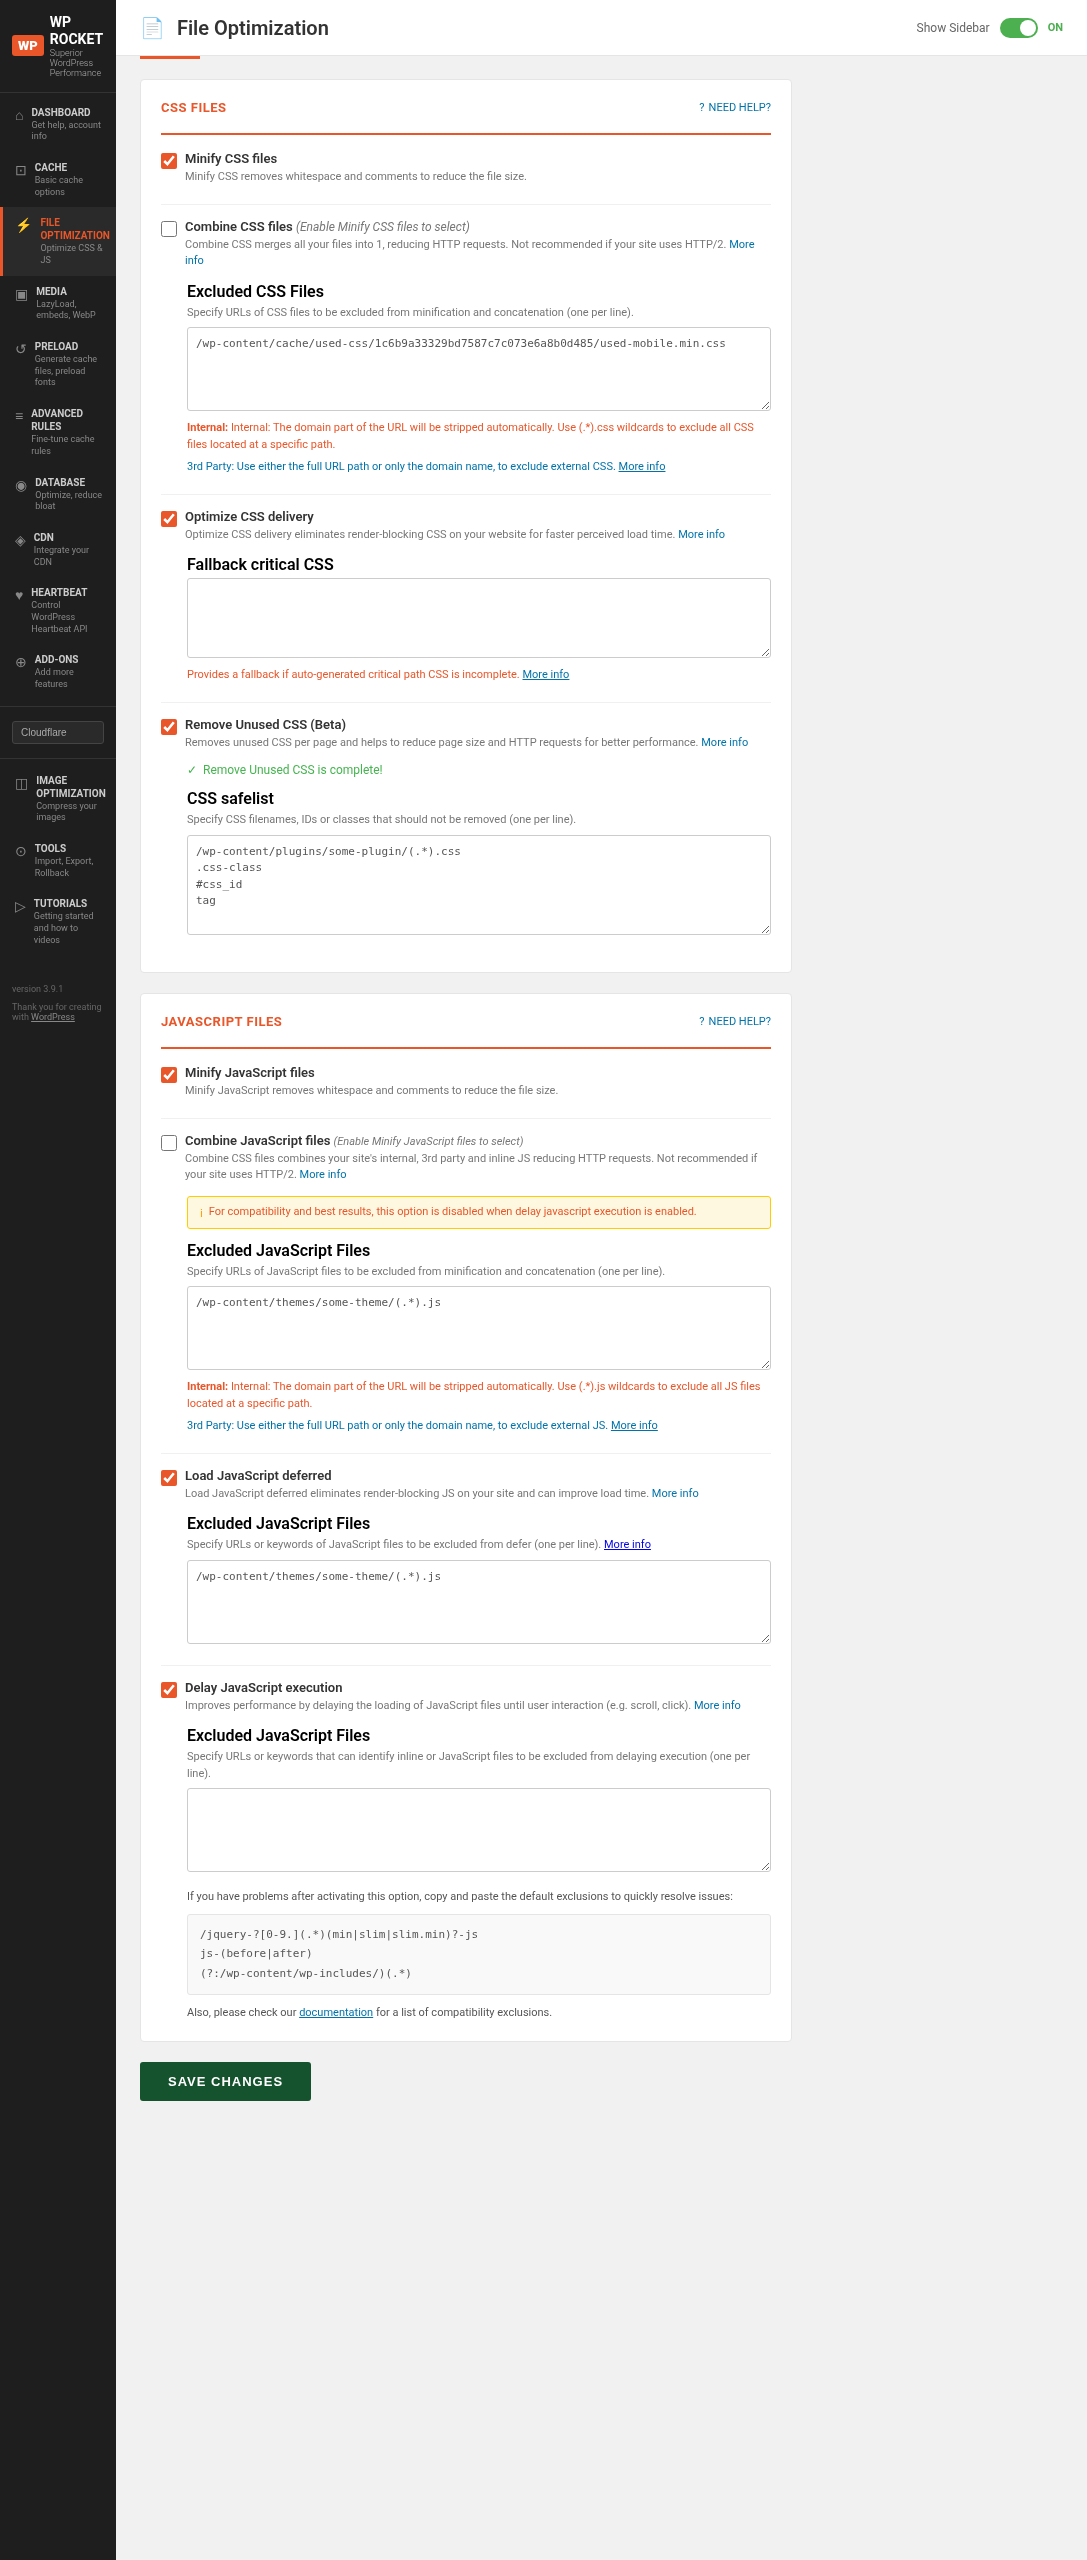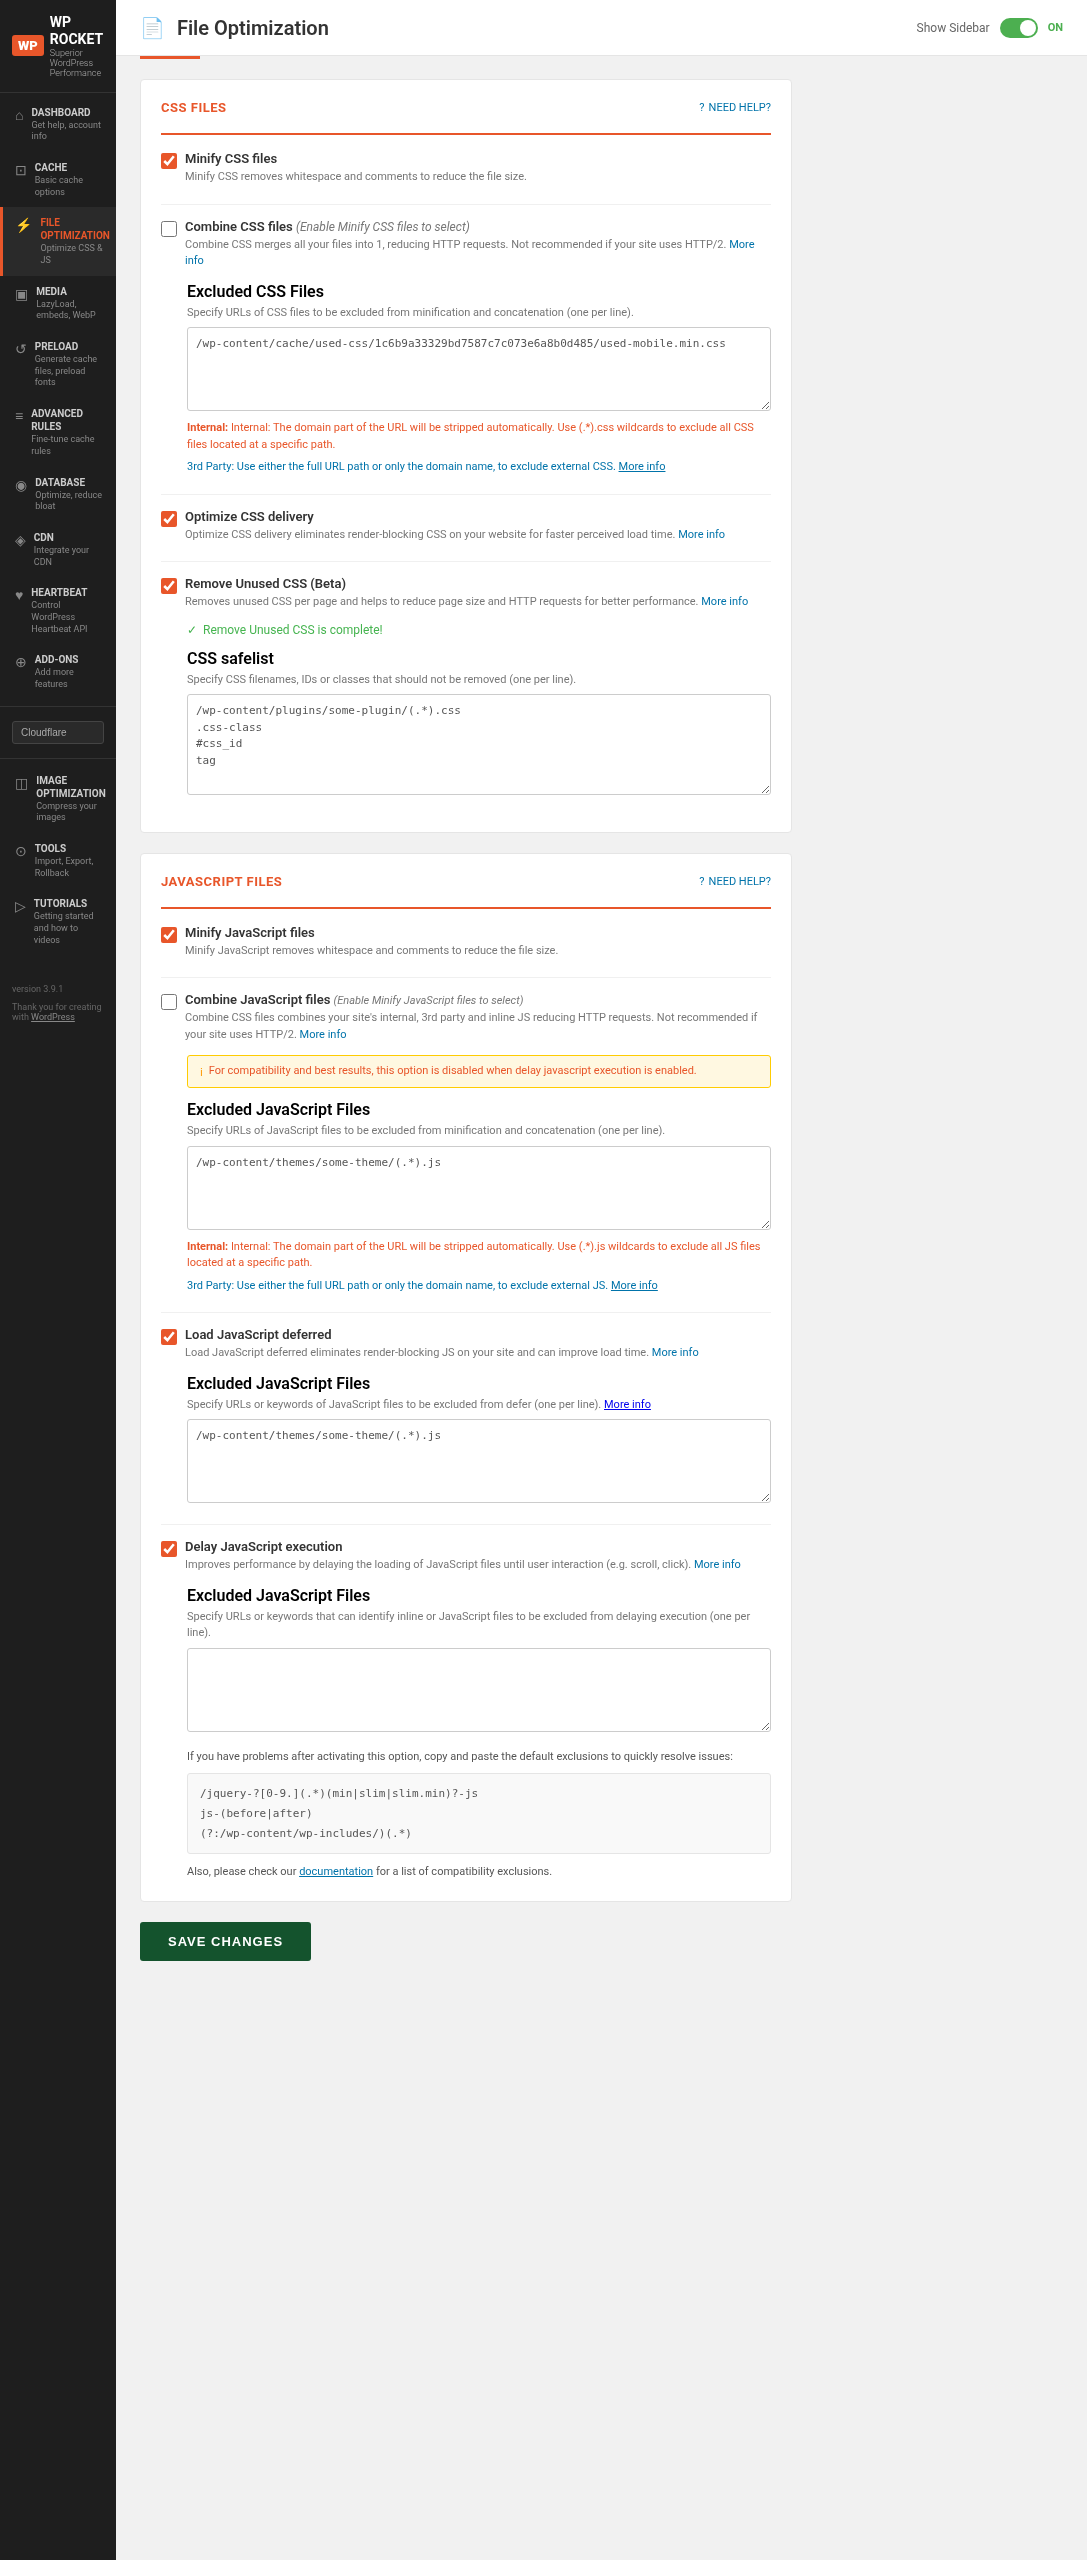--- a/index.html
+++ b/index.html
@@ -306,20 +306,30 @@
             <input type="checkbox" class="checkbox-input" checked="" style="">
             <div>
               <div class="option-title">Optimize CSS delivery</div>
               <div class="option-desc">
                 <span>Optimize CSS delivery eliminates render-blocking CSS on your website for faster perceived load time.</span>
                 <a href="#">More info</a>
               </div>
             </div>
           </label>
 
+          <div class="option-content">
+            <div class="field-group">
+              <div class="field-label">Fallback critical CSS</div>
+              <textarea class="field-textarea" rows="3" style=""></textarea>
+              <div class="info-text orange">
+                <span>Provides a fallback if auto-generated critical path CSS is incomplete.</span>
+                <a href="#">More info</a>
+              </div>
+            </div>
+          </div>
         </div>
 
         <hr class="divider">
 
         <div class="option-row">
           <label class="checkbox-label">
             <input type="checkbox" class="checkbox-input" checked="" style="">
             <div>
               <div class="option-title">Remove Unused CSS (Beta)</div>
               <div class="option-desc">

